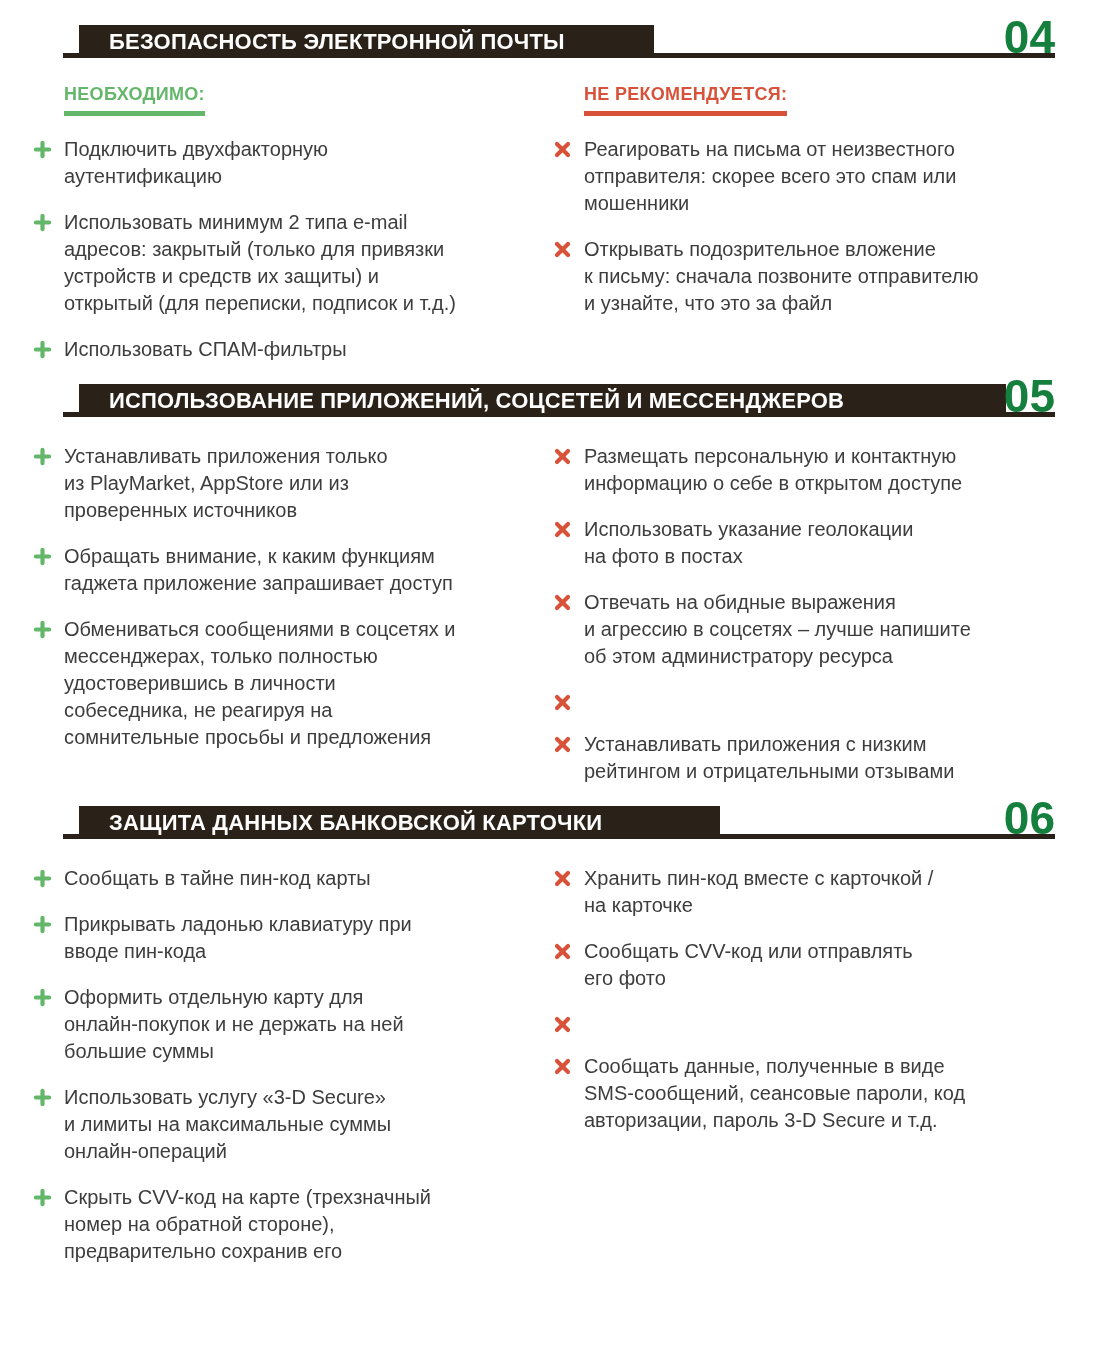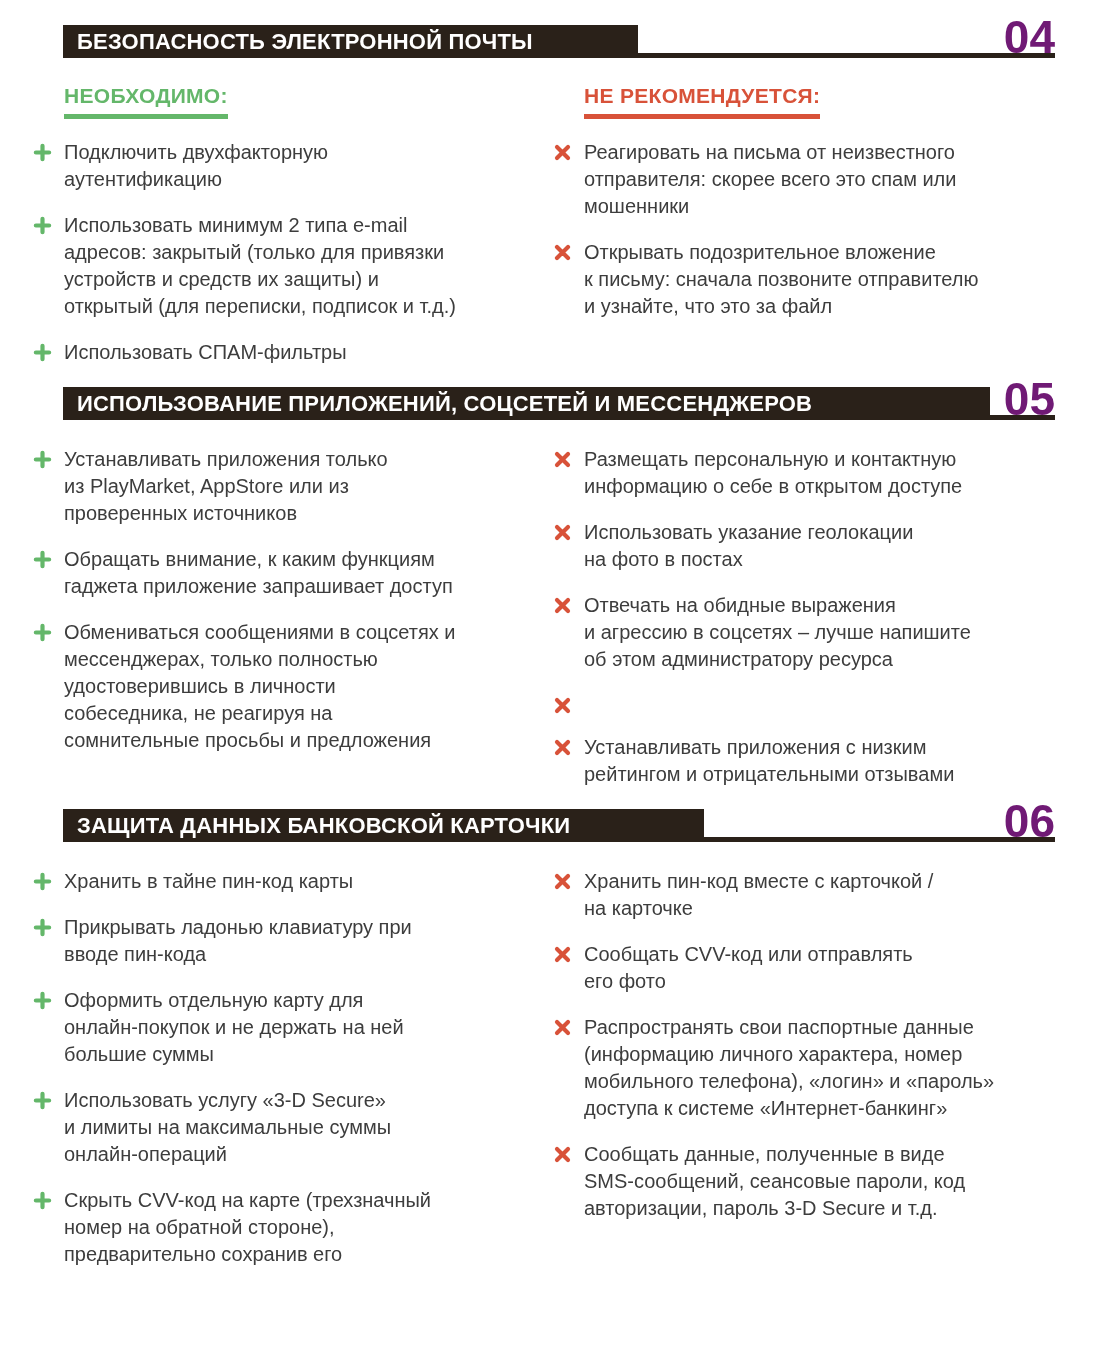--- a/index.html
+++ b/index.html
@@ -23,57 +23,57 @@
     margin: 0 55px 26px 63px;
   }
   .section-header .baseline {
     position: absolute;
     left: 0; right: 0; bottom: 0;
     height: 5px;
     background: #2a2119;
   }
   .section-header .bar {
     position: absolute;
-    left: 0; top: 0; bottom: 0;
+    left: 16px; top: 0; bottom: 0;
     background: #2a2119;
     color: #ffffff;
     display: flex;
     align-items: center;
-    padding: 0 14px;
+    padding: 0 30px;
     box-sizing: border-box;
     font-size: 22px;
     font-weight: bold;
     letter-spacing: 0.2px;
     white-space: nowrap;
     text-align: right;
   }
   .s04 .bar { min-width: 575px; }
   .s05 .bar { min-width: 927px; }
   .s06 .bar { min-width: 641px; }
   .section-header .num {
     position: absolute;
     right: 0;
     bottom: 2px;
     font-size: 46px;
     font-weight: bold;
     line-height: 0.78;
-    color: #701a75;
+    color: #15803d;
   }
 
   
   .cols {
     display: grid;
     grid-template-columns: 520px 1fr;
     padding: 0 30px 0 33px;
   }
   .col-headers { margin-bottom: 20px; }
   .col-header {
     display: inline-block;
     margin-left: 31px;
-    font-size: 21px;
+    font-size: 18px;
     font-weight: bold;
     letter-spacing: 0.3px;
     padding-bottom: 6px;
     border-bottom: 5px solid;
   }
   .col-header.do   { color: #64b76a; border-color: #64b76a; }
   .col-header.dont { color: #d85239; border-color: #d85239; text-align: right; }
 
   .item {
     display: flex;
@@ -238,21 +238,21 @@
         <span>ЗАЩИТА ДАННЫХ БАНКОВСКОЙ КАРТОЧКИ</span>
       </div>
       <div class="num">06</div>
     </div>
     <div class="cols">
       <div class="colcell">
         <div class="item">
           <span class="marker"><svg width="19" height="19" viewBox="0 0 20 20">
                 <path d="M10 3v14M3 10h14" stroke="#64b76a" stroke-width="4.4" stroke-linecap="round" fill="none"></path>
               </svg></span>
-          <p class="txt">Хранить в тайне пин-код карты</p>
+          <p class="txt">Сообщать в тайне пин-код карты</p>
         </div>
         <div class="item">
           <span class="marker"><svg width="19" height="19" viewBox="0 0 20 20">
                 <path d="M10 3v14M3 10h14" stroke="#64b76a" stroke-width="4.4" stroke-linecap="round" fill="none"></path>
               </svg></span>
           <p class="txt">Прикрывать ладонью клавиатуру при
 вводе пин-кода</p>
         </div>
         <div class="item">
           <span class="marker"><svg width="19" height="19" viewBox="0 0 20 20">
@@ -291,24 +291,20 @@
           <span class="marker"><svg width="19" height="19" viewBox="0 0 20 20">
                 <path d="M4.2 4.2l11.6 11.6M15.8 4.2L4.2 15.8" stroke="#d85239" stroke-width="4.4" stroke-linecap="round" fill="none"></path>
               </svg></span>
           <p class="txt">Сообщать CVV-код или отправлять
 его фото</p>
         </div>
         <div class="item">
           <span class="marker"><svg width="19" height="19" viewBox="0 0 20 20">
                 <path d="M4.2 4.2l11.6 11.6M15.8 4.2L4.2 15.8" stroke="#d85239" stroke-width="4.4" stroke-linecap="round" fill="none"></path>
               </svg></span>
-          <p class="txt">Распространять свои паспортные данные
-(информацию личного характера, номер
-мобильного телефона), «логин» и «пароль»
-доступа к системе «Интернет-банкинг»</p>
         </div>
         <div class="item">
           <span class="marker"><svg width="19" height="19" viewBox="0 0 20 20">
                 <path d="M4.2 4.2l11.6 11.6M15.8 4.2L4.2 15.8" stroke="#d85239" stroke-width="4.4" stroke-linecap="round" fill="none"></path>
               </svg></span>
           <p class="txt">Сообщать данные, полученные в виде
 SMS-сообщений, сеансовые пароли, код
 авторизации, пароль 3-D Secure и т.д.</p>
         </div>
       </div>

